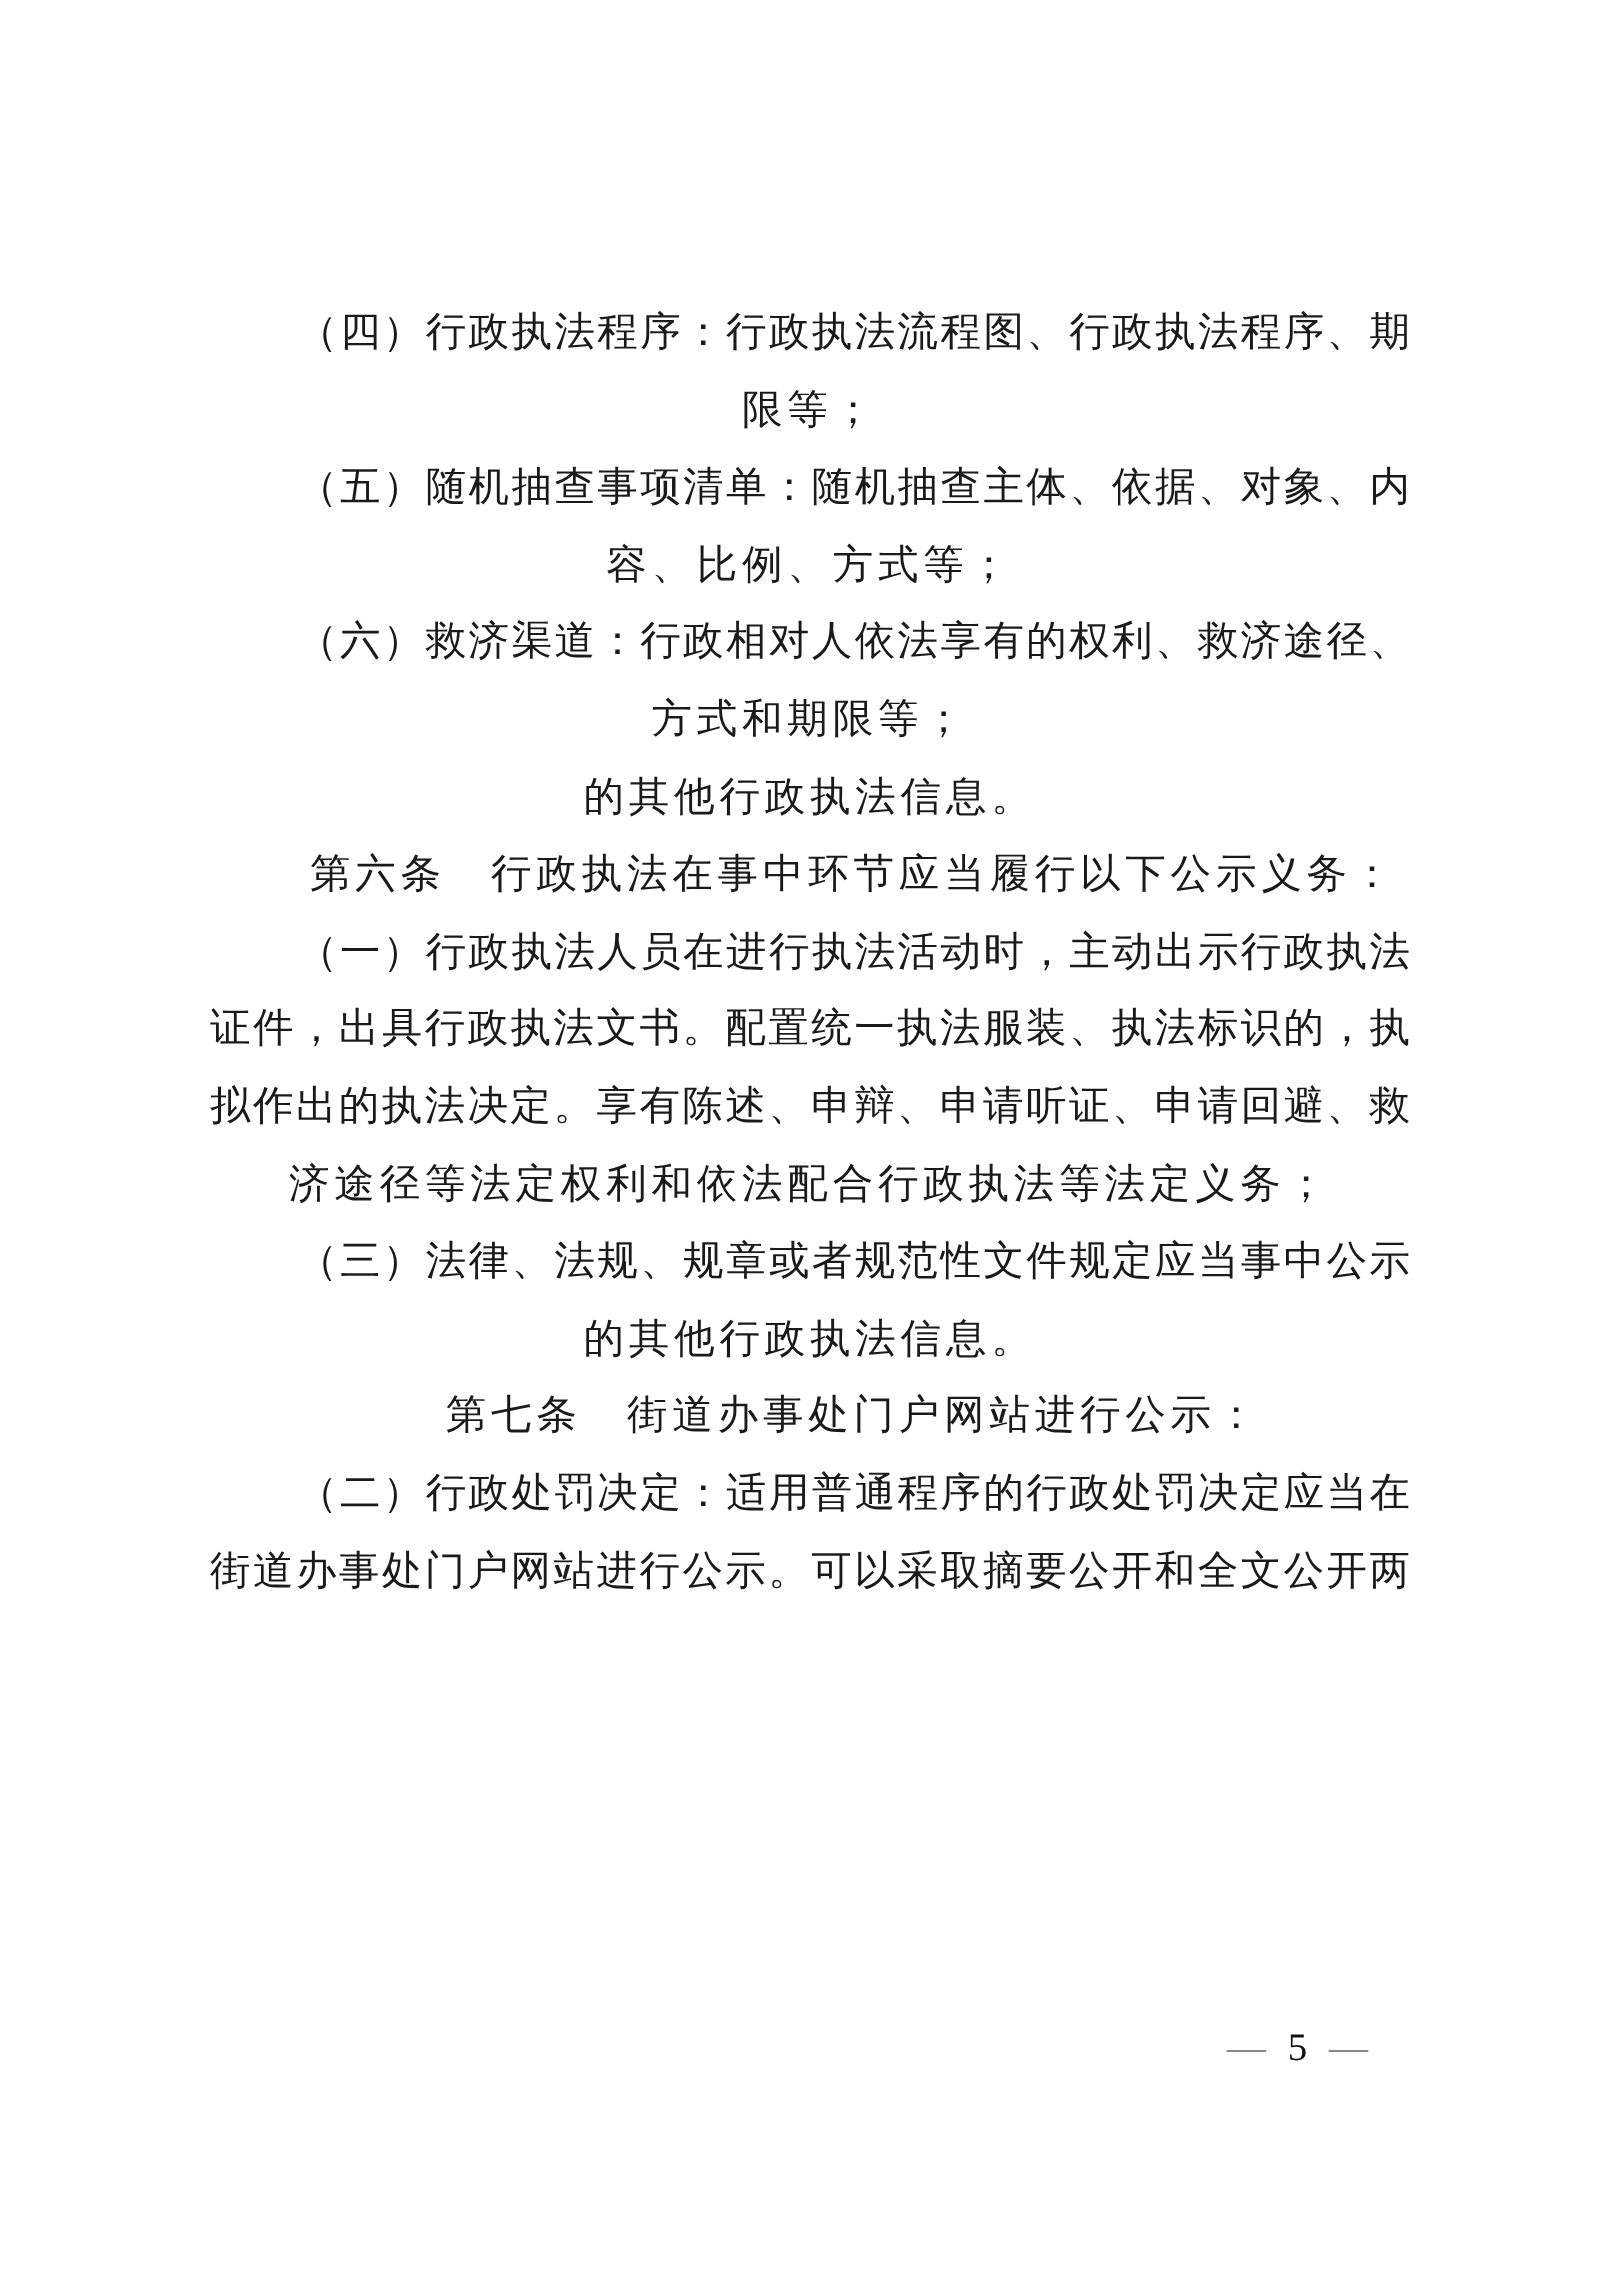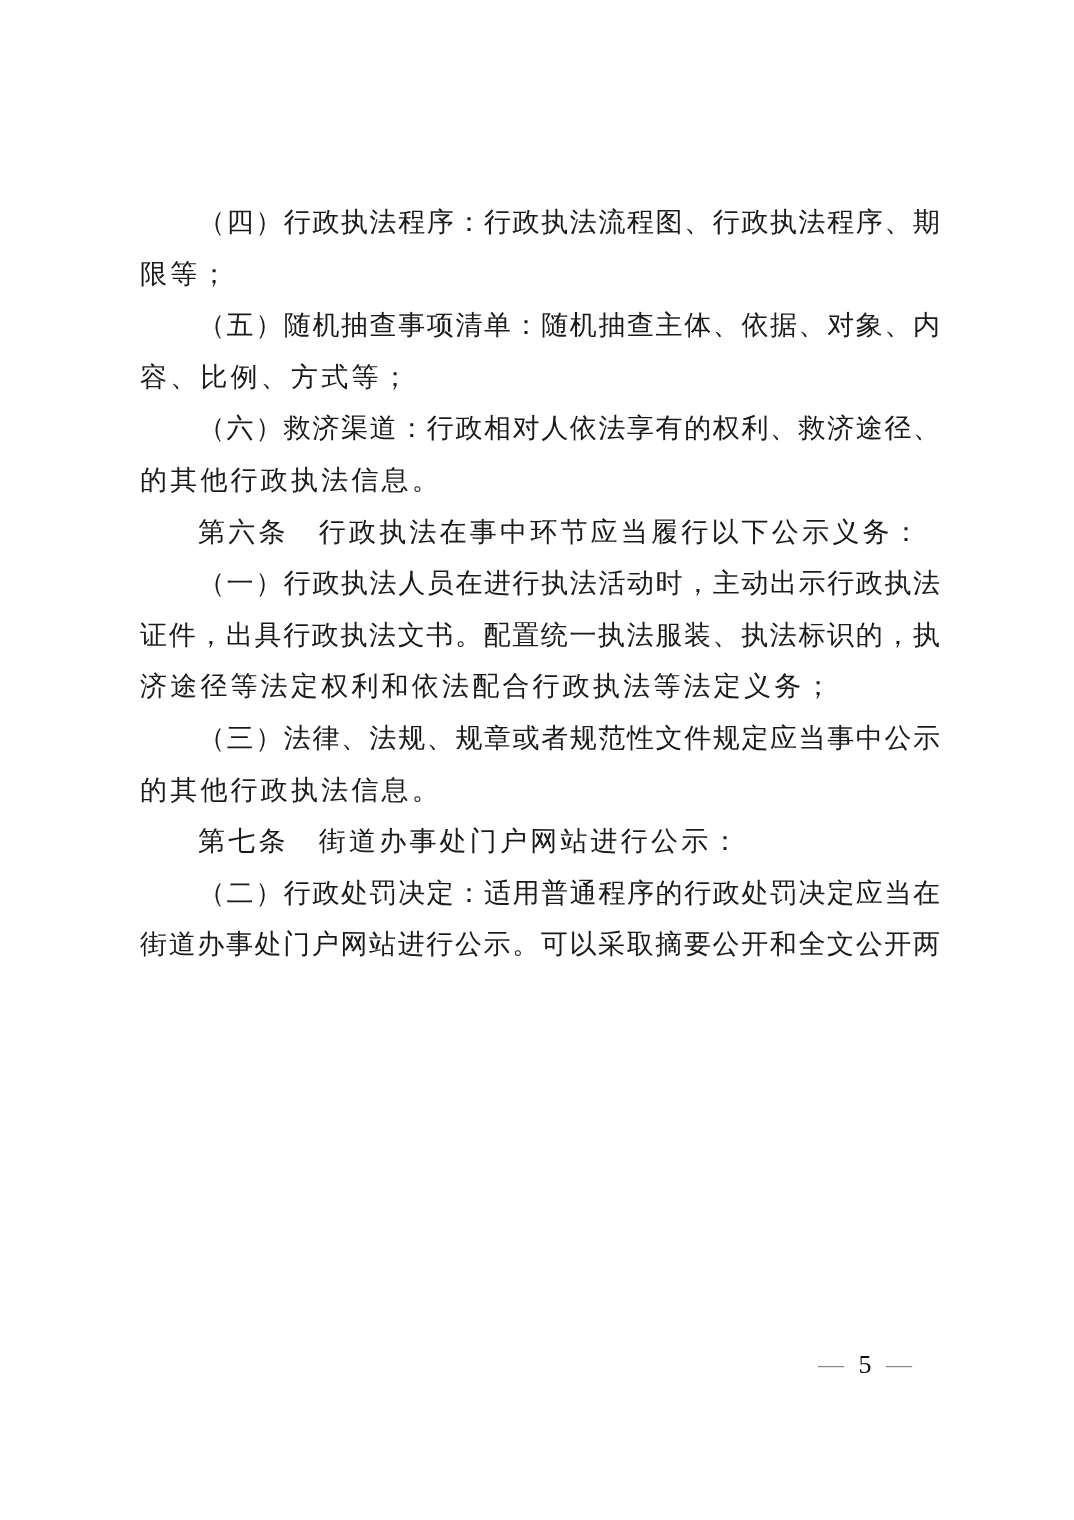--- a/index.html
+++ b/index.html
@@ -1,39 +1,41 @@
 <!DOCTYPE html>
 <html><head>
 <meta charset="utf-8">
 <style>
   html, body { margin: 0; padding: 0; background: #ffffff; }
   body { width: 1074px; height: 1520px; position: relative; overflow: hidden;
          font-family: "DejaVu Serif", "Liberation Serif", serif; color: #1a1a1a; }
   .page { position: absolute; left: 140px; top: 196px; width: 800px; }
   .line { height: 51.6px; line-height: 51.6px; font-size: 27px; white-space: nowrap;
-          letter-spacing: 3.2px; }
+          letter-spacing: 3.2px; text-align: center; }
   .indent { padding-left: 58px; }
   .justify { text-align-last: justify; text-align: justify; letter-spacing: 0; }
   .page-number { position: absolute; left: 818px; top: 1350px; font-size: 26px;
                  font-family: "Liberation Serif", serif; color: #111; letter-spacing: 4px; }
   .dash { color: #888; }
 </style>
 </head>
 <body>
 
 <div class="page">
   <div class="line indent justify">（四）行政执法程序：行政执法流程图、行政执法程序、期</div>
   <div class="line">限等；</div>
   <div class="line indent justify">（五）随机抽查事项清单：随机抽查主体、依据、对象、内</div>
   <div class="line">容、比例、方式等；</div>
   <div class="line indent justify">（六）救济渠道：行政相对人依法享有的权利、救济途径、</div>
+  <div class="line">方式和期限等；</div>
   <div class="line">的其他行政执法信息。</div>
   <div class="line indent">第六条　行政执法在事中环节应当履行以下公示义务：</div>
   <div class="line indent justify">（一）行政执法人员在进行执法活动时，主动出示行政执法</div>
   <div class="line justify">证件，出具行政执法文书。配置统一执法服装、执法标识的，执</div>
+  <div class="line justify">拟作出的执法决定。享有陈述、申辩、申请听证、申请回避、救</div>
   <div class="line">济途径等法定权利和依法配合行政执法等法定义务；</div>
   <div class="line indent justify">（三）法律、法规、规章或者规范性文件规定应当事中公示</div>
   <div class="line">的其他行政执法信息。</div>
   <div class="line indent">第七条　街道办事处门户网站进行公示：</div>
   <div class="line indent justify">（二）行政处罚决定：适用普通程序的行政处罚决定应当在</div>
   <div class="line justify">街道办事处门户网站进行公示。可以采取摘要公开和全文公开两</div>
 </div>
 
 <div class="page-number">
   <span class="dash">—</span>

